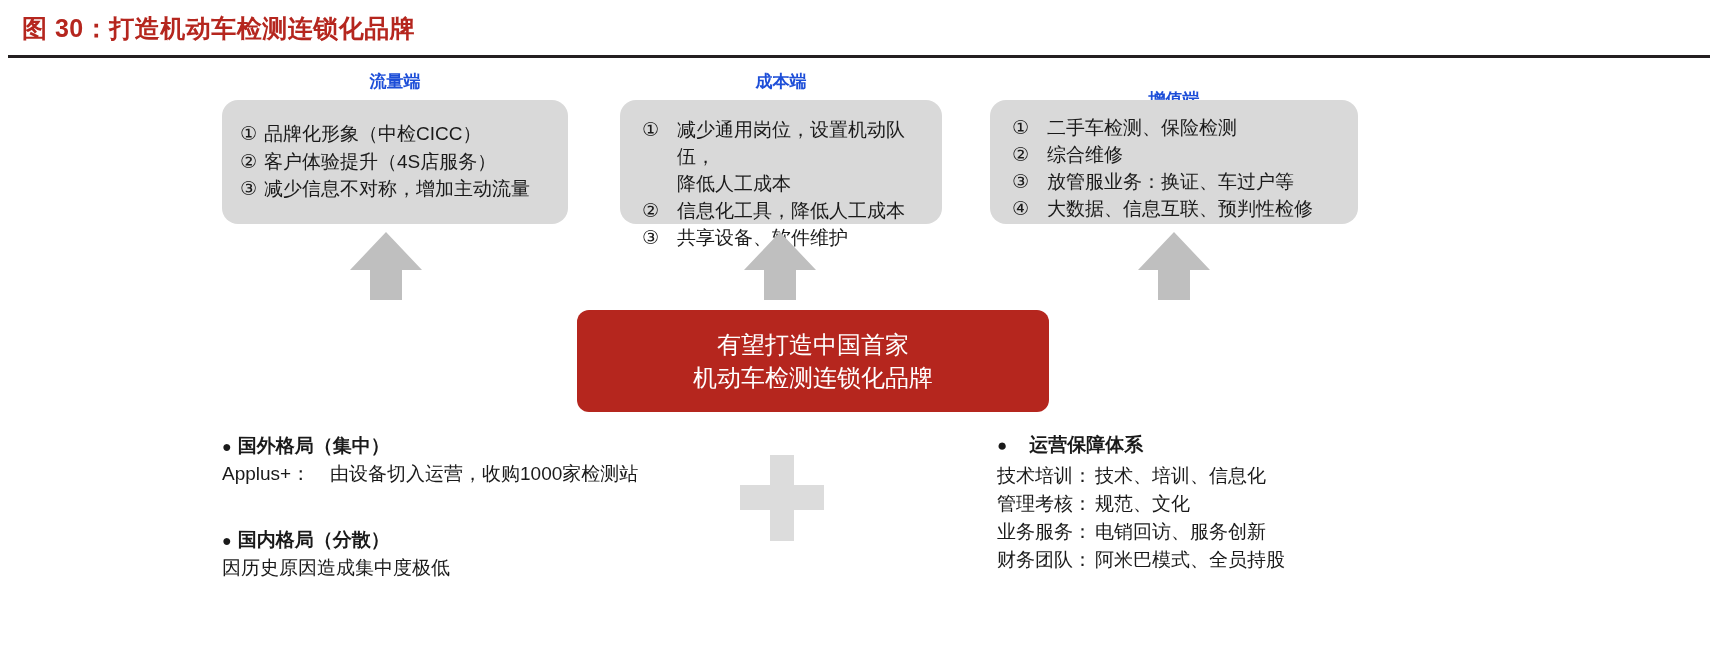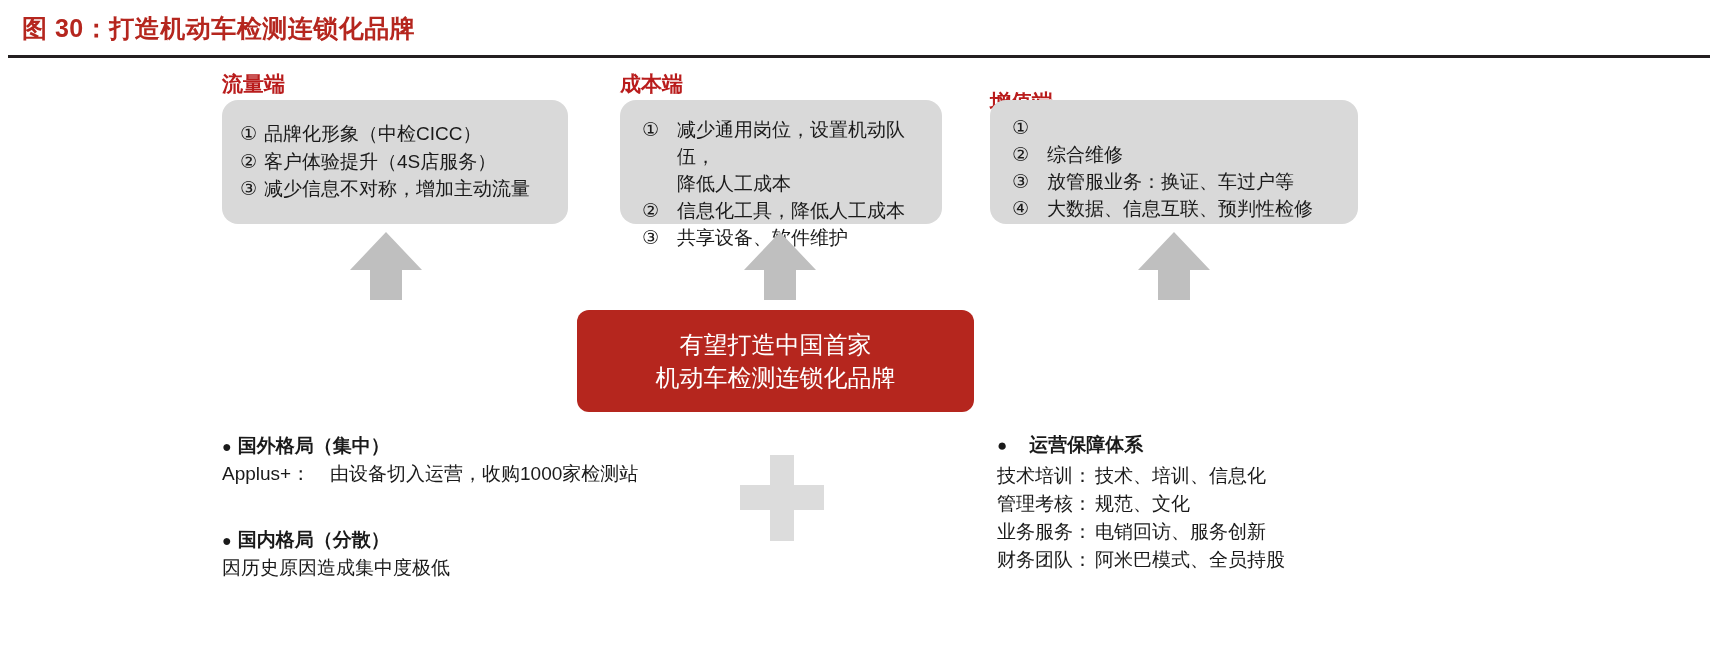--- a/index.html
+++ b/index.html
@@ -38,24 +38,24 @@
     left: 0;
     top: 55px;
     width: 1710px;
     height: 3px;
     background: #231f20;
   }
 
   
   .col-heading {
     position: absolute;
-    font-size: 21px;
+    font-size: 17px;
     font-weight: bold;
-    color: #b91c1c;
-    text-align: left;
+    color: #1d4ed8;
+    text-align: center;
     white-space: nowrap;
   }
 
   
   .grey-panel {
     position: absolute;
     background: #d9d9d9;
     border-radius: 16px;
     box-sizing: border-box;
   }
@@ -100,21 +100,21 @@
   #panel-value .panel-row { line-height: 1.43; }
 
   
   .up-arrow { position: absolute; }
 
   
   #red-box {
     position: absolute;
     left: 577px;
     top: 310px;
-    width: 397px;
+    width: 472px;
     height: 102px;
     background: #b5261e;
     border-radius: 12px;
     display: flex;
     align-items: center;
     justify-content: center;
   }
   #red-box-text {
     color: #ffffff;
     font-size: 24px;
@@ -210,20 +210,21 @@
       <span class="panel-num">③</span>
       <span class="panel-text">共享设备、软件维护</span>
     </div>
   </div>
 </div>
 
 <div class="grey-panel" id="panel-value">
   <div class="panel-list">
     <div class="panel-row">
       <span class="panel-num">①</span>
+      <span class="panel-text">二手车检测、保险检测</span>
     </div>
     <div class="panel-row">
       <span class="panel-num">②</span>
       <span class="panel-text">综合维修</span>
     </div>
     <div class="panel-row">
       <span class="panel-num">③</span>
       <span class="panel-text">放管服业务：换证、车过户等</span>
     </div>
     <div class="panel-row">

